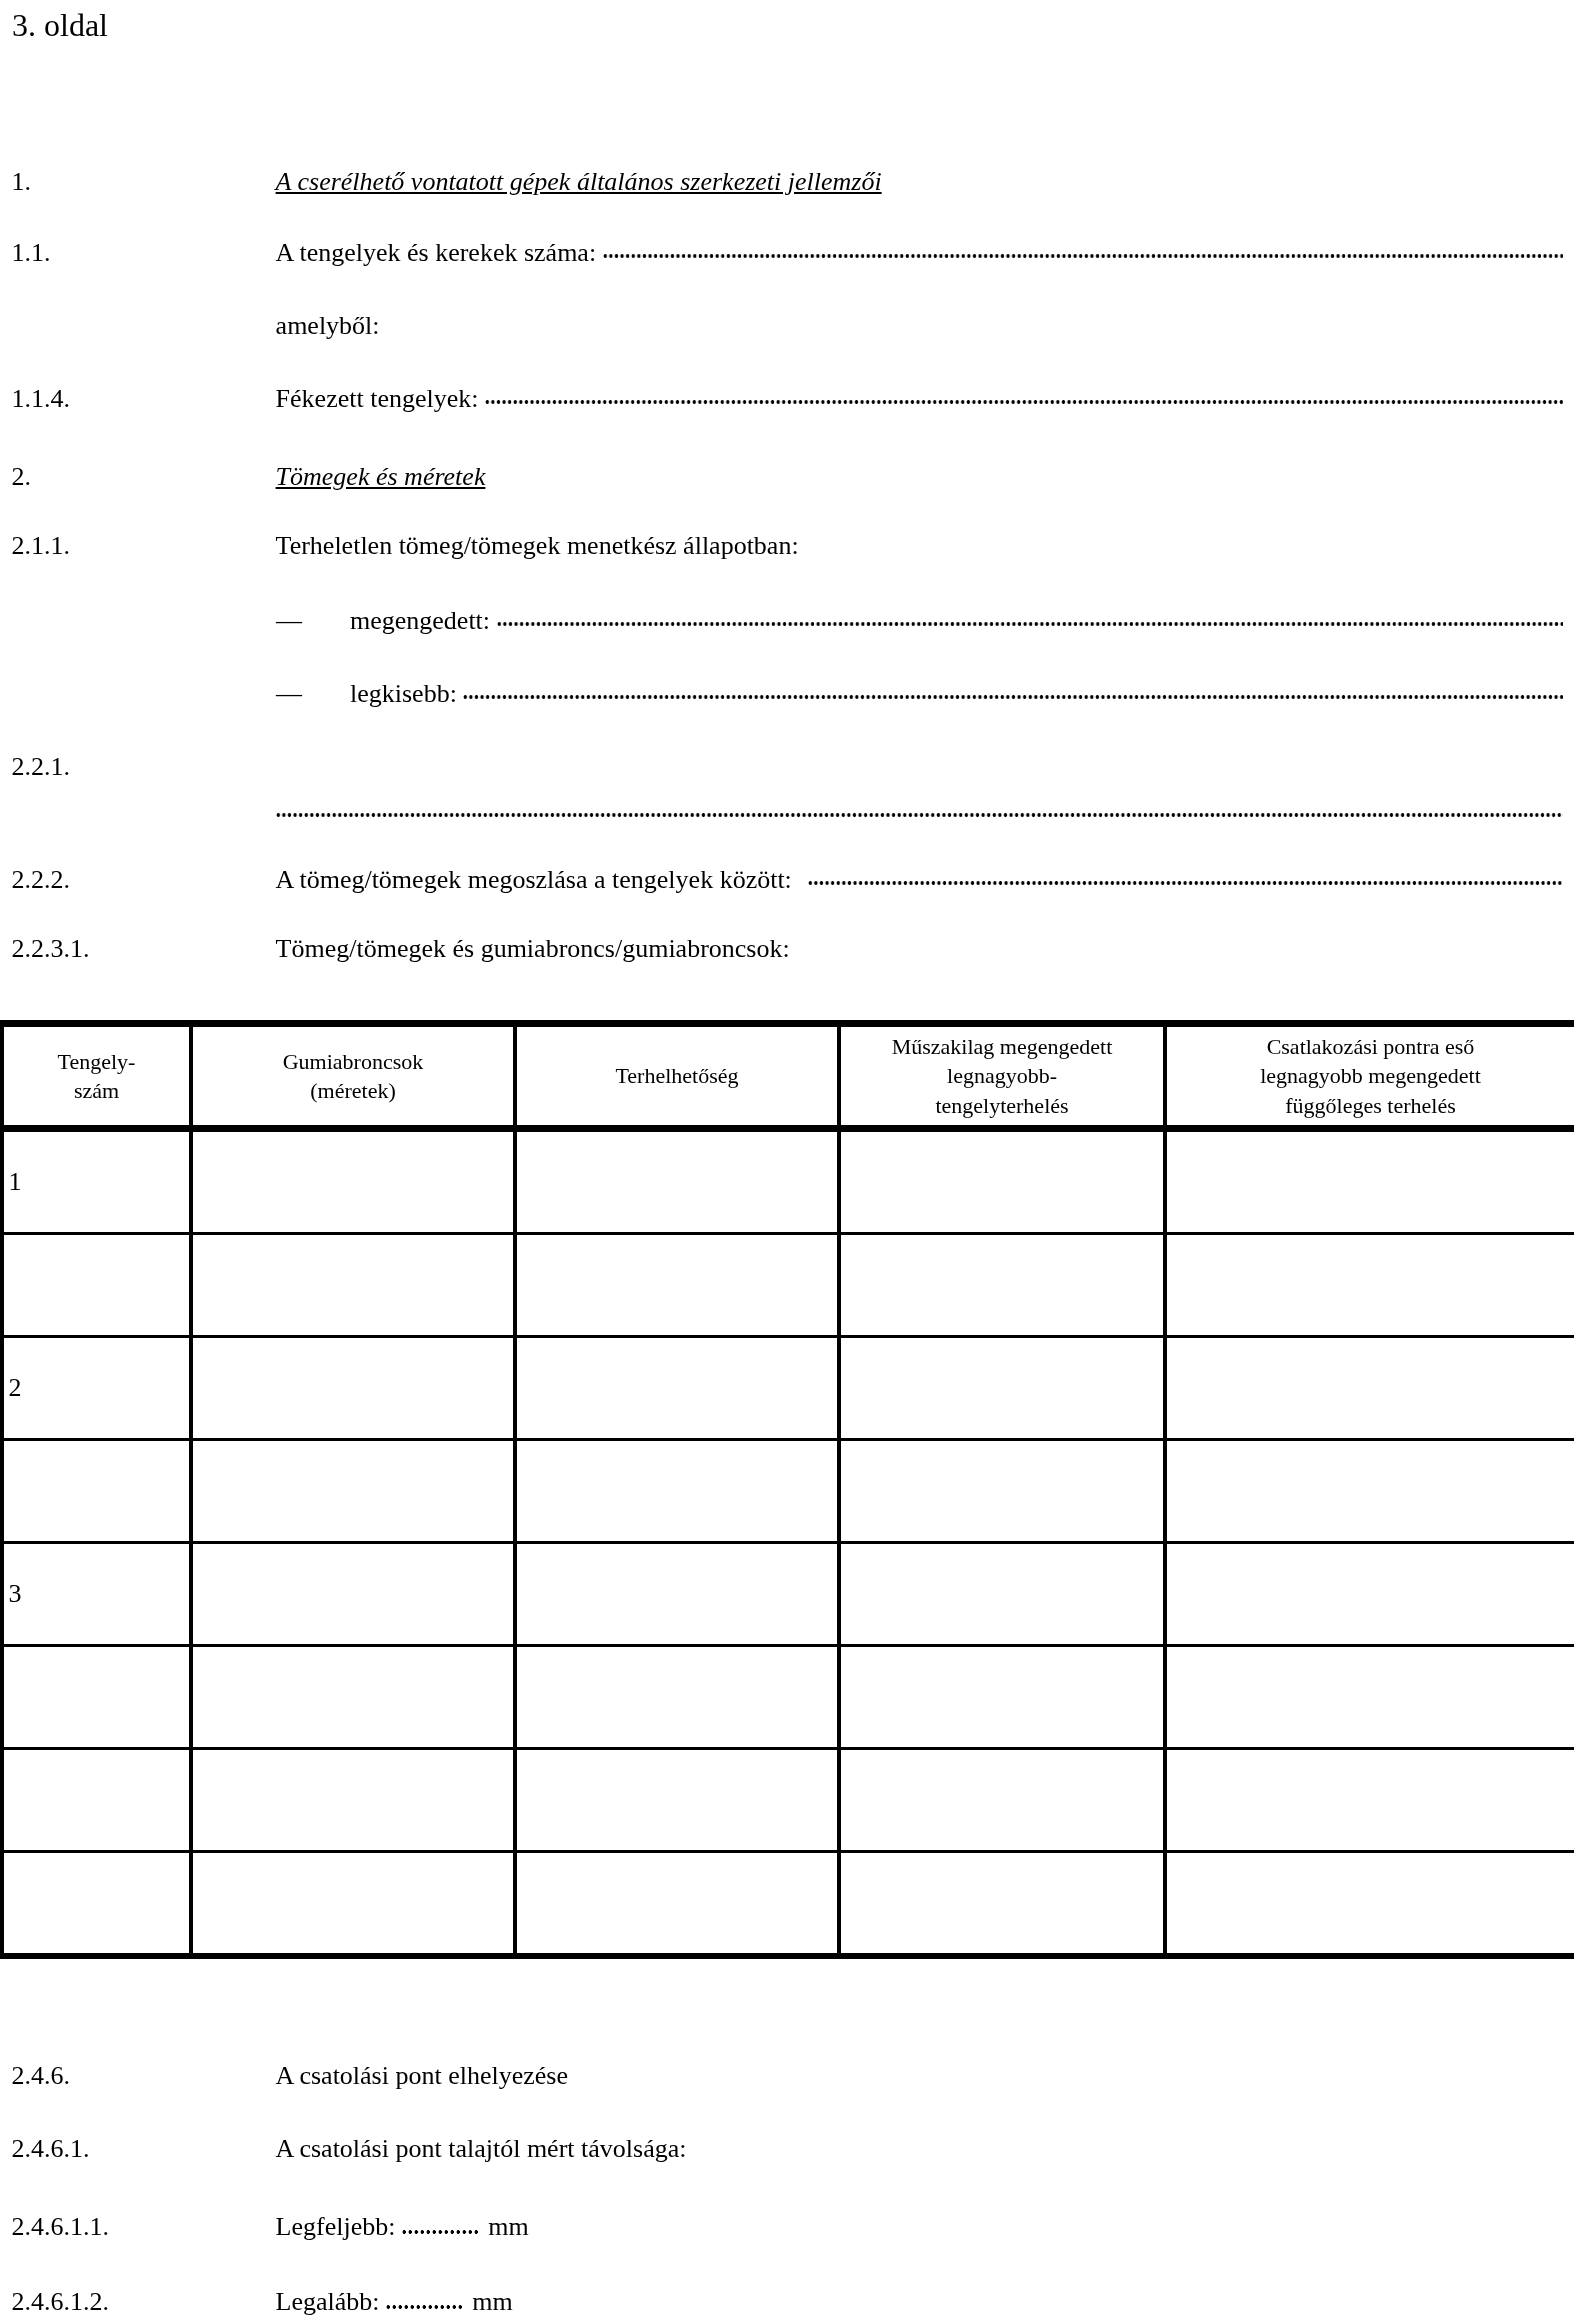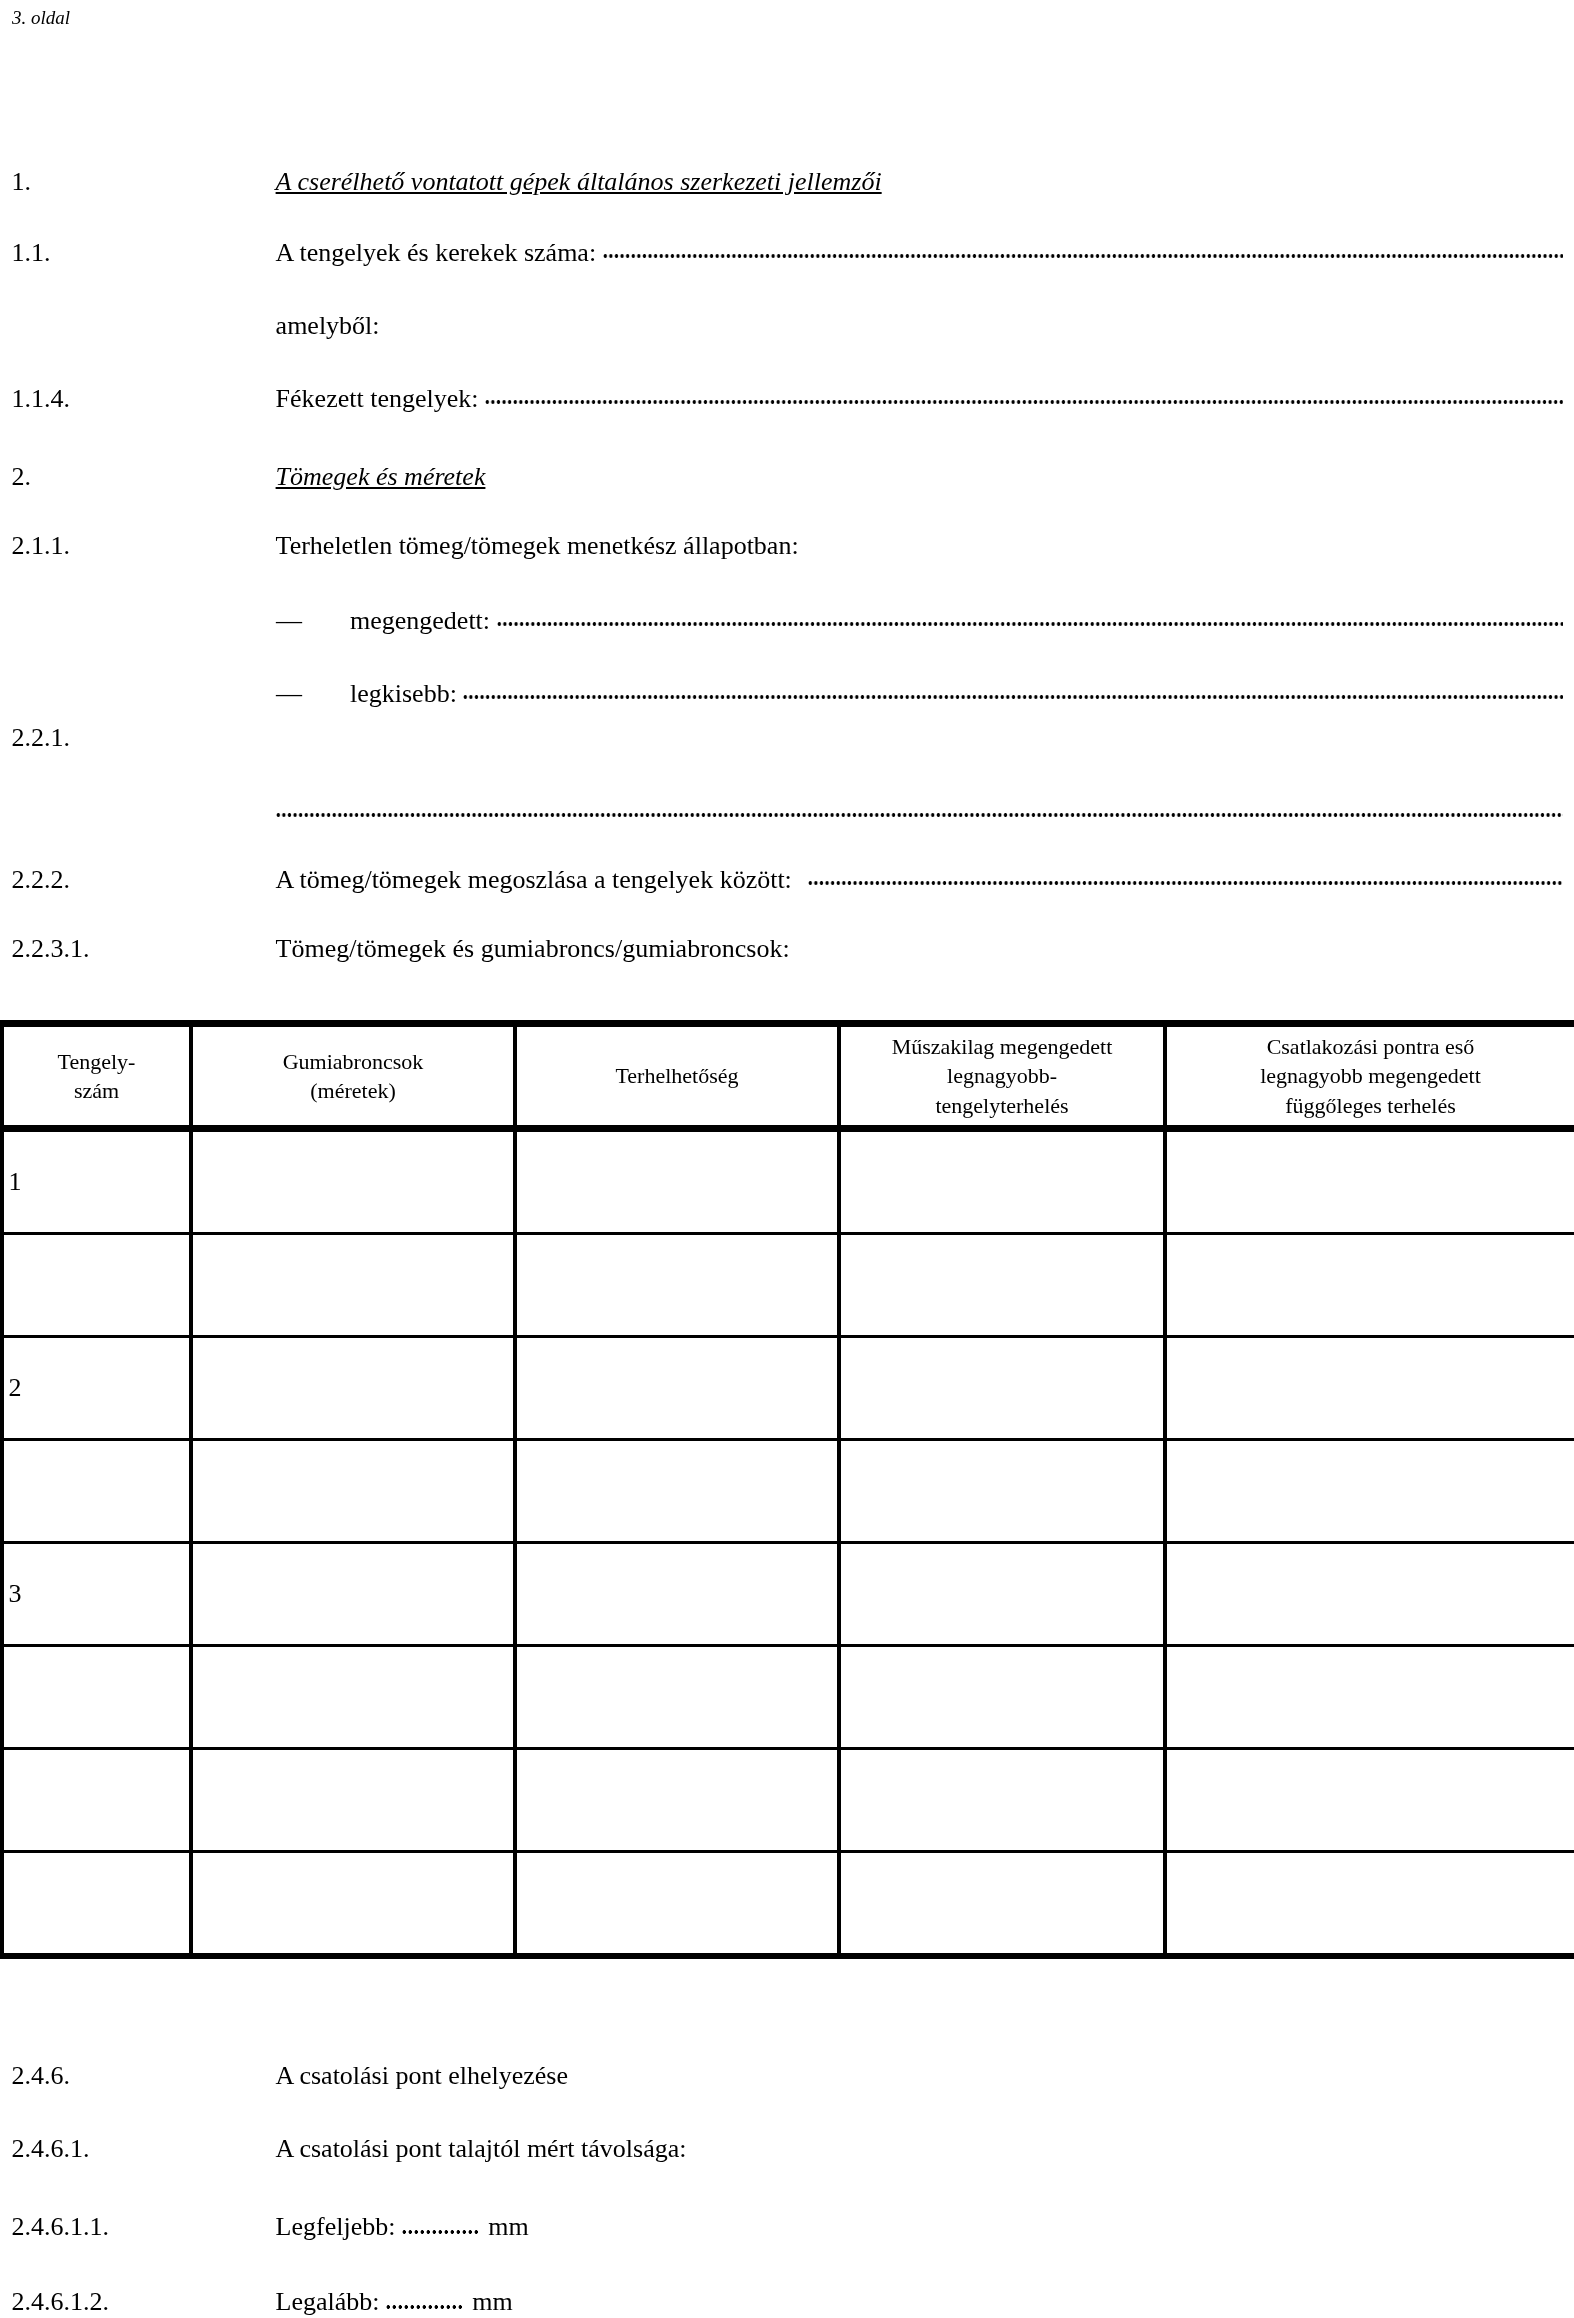--- a/index.html
+++ b/index.html
@@ -26,21 +26,21 @@
   }
   .leader.gap{margin-left:16px;}
   .dashrow{left:276px;width:1287px;}
   .dashrow .dash{flex:none;width:74px;}
   #item-221 .txt{flex:1 1 auto;white-space:normal;text-align:justify;word-spacing:3.2px;}
   #leader-221{
     position:absolute;left:276px;width:1287px;top:808px;height:14px;
     background-image:radial-gradient(circle at 2.3px 50%, #000 1.6px, transparent 2px);
     background-size:5.6px 100%;background-repeat:repeat-x;
   }
-  #page-number{position:absolute;left:12px;top:6.5px;font-size:19px;font-style:italic;}
+  #page-number{position:absolute;left:12px;top:6.5px;font-size:32px;}
   #doc-title{
     position:absolute;left:304px;top:89px;
     font-size:32px;font-weight:bold;white-space:nowrap;letter-spacing:-0.5px;
   }
   #doc-title .dash{margin:0 14px;}
   .sup{font-size:60%;position:relative;top:-0.5em;font-weight:inherit;}
   
   #axle-table{
     position:absolute;left:0;top:1020px;width:1573px;
     border-collapse:collapse;table-layout:fixed;
@@ -109,21 +109,21 @@
     <span class="txt">megengedett:</span>
     <span class="leader"></span>
   </div>
 
   <div class="row dashrow" style="top:677px">
     <span class="dash">—</span>
     <span class="txt">legkisebb:</span>
     <span class="leader"></span>
   </div>
 
-  <div class="row" style="top:721px" id="item-221">
+  <div class="row" style="top:750px" id="item-221">
     <span class="num">2.2.1.</span>
   </div>
   <div id="leader-221"></div>
 
   <div class="row" style="top:863px">
     <span class="num">2.2.2.</span>
     <span class="txt">A tömeg/tömegek megoszlása a tengelyek között:</span>
     <span class="leader gap"></span>
   </div>
 

